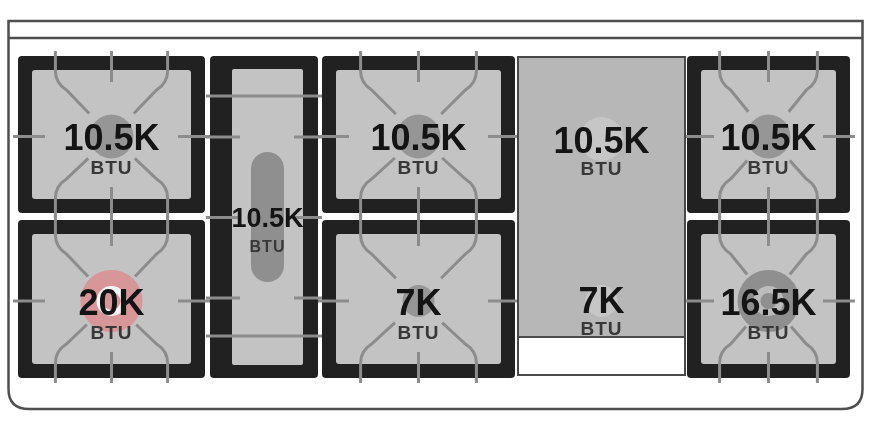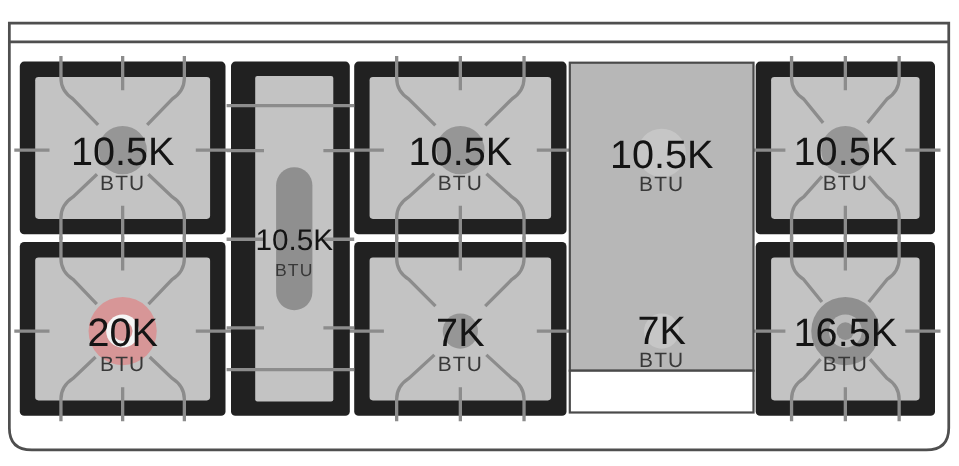--- a/index.html
+++ b/index.html
@@ -1,16 +1,16 @@
 <!DOCTYPE html>
 <html><head>
 <meta charset="utf-8">
 <style>
   html, body { margin: 0; padding: 0; background: #ffffff; }
-  .stage { width: 872px; height: 424px; position: relative; background: #ffffff; overflow: hidden; }
+  .stage { width: 872px; height: 424px; position: relative; background: #ffffff; overflow: hidden; font-weight: bold; }
   svg { display: block; }
 
   .frame  { fill: #212121; }
   .inner  { fill: #c3c3c3; }
   .grate  { stroke: #8c8c8c; stroke-width: 3; fill: none; stroke-linecap: butt; }
   .pill   { fill: #8f8f8f; }
   .griddle-rect { fill: #b7b7b7; stroke: #4a4a4a; stroke-width: 2; }
   .griddle-tray { fill: #ffffff; stroke: #4a4a4a; stroke-width: 2; }
   .outer-shape  { fill: #ffffff; stroke: #4f4f4f; stroke-width: 2.5; }
   .top-line     { stroke: #4f4f4f; stroke-width: 2.5; fill: none; }

